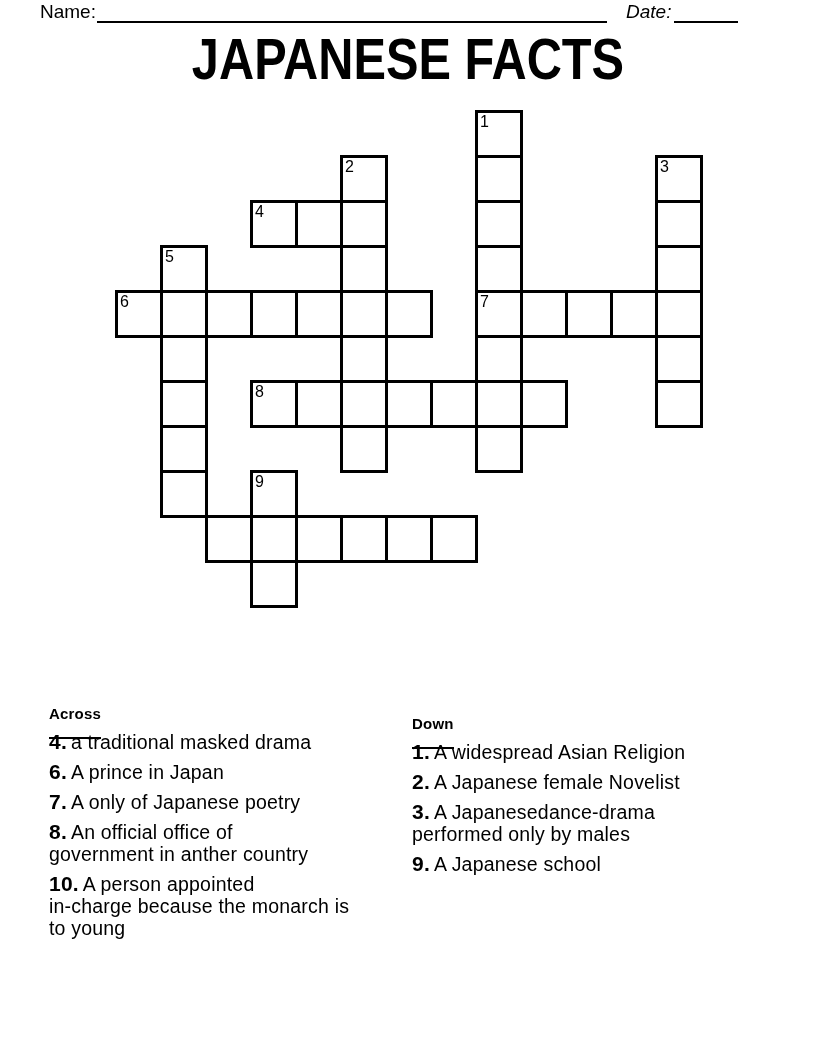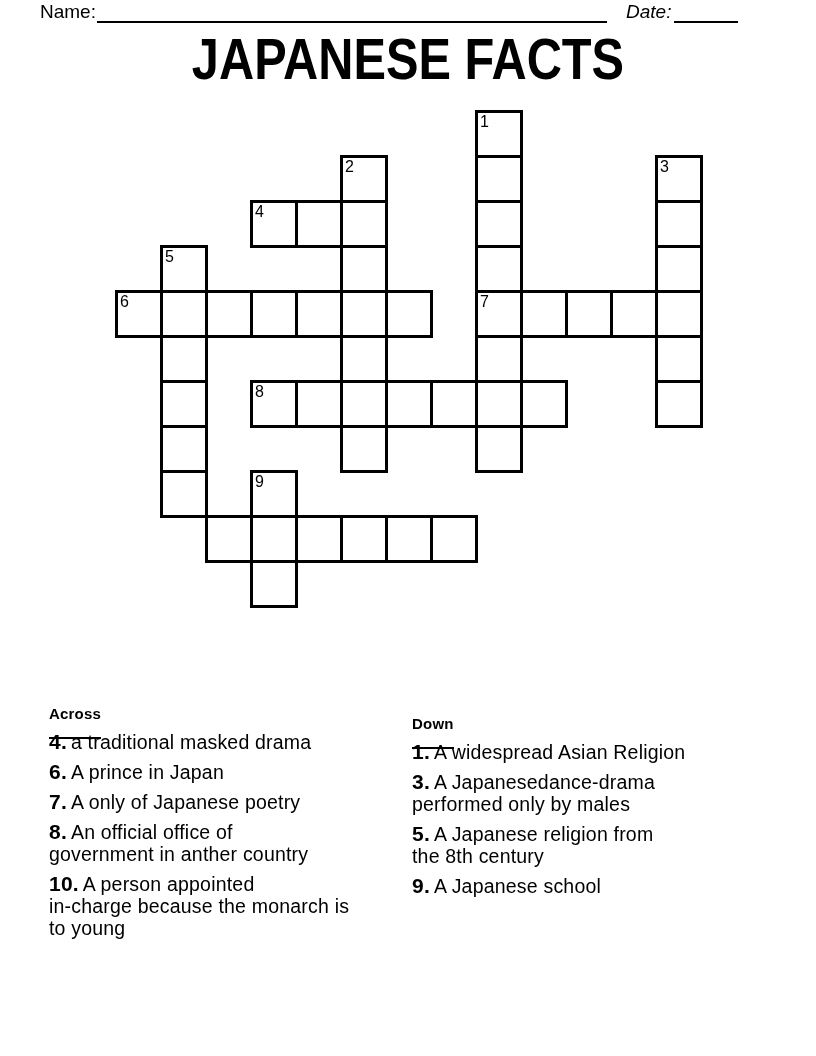--- a/index.html
+++ b/index.html
@@ -144,19 +144,18 @@
 to young</span></div>
     </div>
 </div>
 
 <div id="down-col" class="abs clue-col">
   <div class="clue-head-row">
     <span class="clue-heading">Down</span>
   </div>
   <div>
       <div class="clue"><b>1.</b><span class="txt">A widespread Asian Religion</span></div>
+      <div class="clue"><b>2.</b><span class="txt">A Japanese female Novelist</span></div>
       <div class="clue"><b>3.</b><span class="txt">A Japanesedance-drama
 performed only by males</span></div>
-      <div class="clue"><b>5.</b><span class="txt">A Japanese religion from
-the 8th century</span></div>
       <div class="clue"><b>9.</b><span class="txt">A Japanese school</span></div>
     </div>
 </div>
 
 </body></html>

